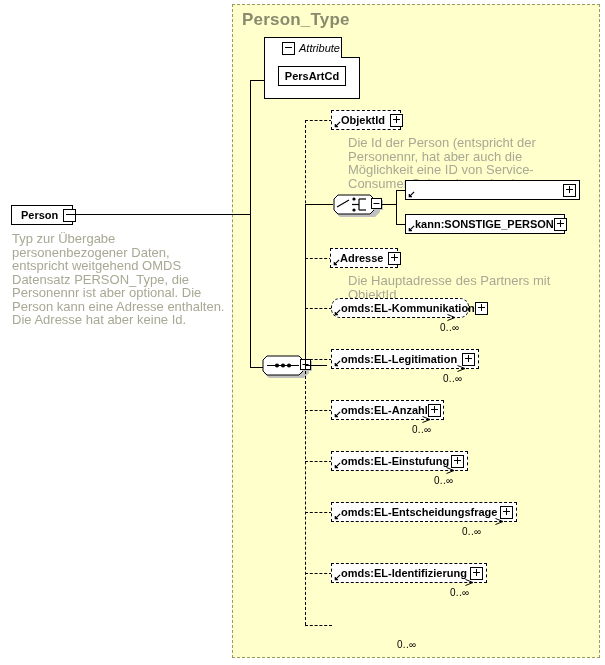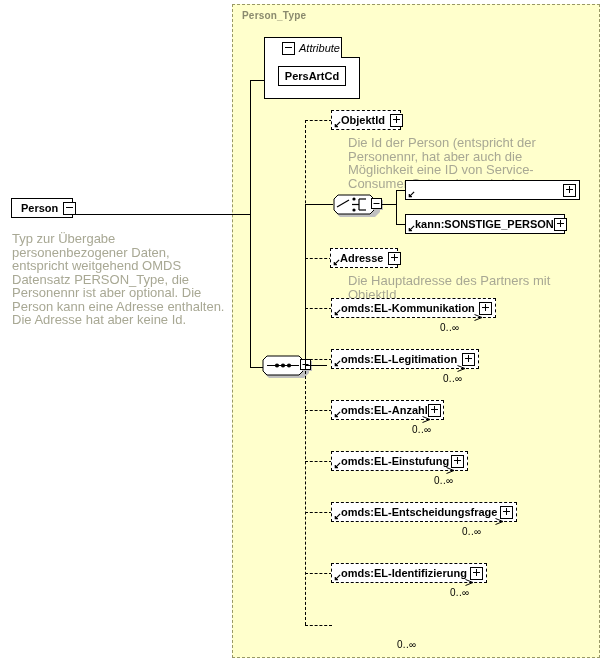--- a/index.html
+++ b/index.html
@@ -10,21 +10,21 @@
   }
   .canvas{position:absolute;left:0;top:0;width:605px;height:665px;}
 
   
   .type-container{
     position:absolute;left:232px;top:4px;width:368px;height:654px;
     background:#ffffcc;border:1px dashed #999966;box-sizing:border-box;
   }
   .type-title{
     position:absolute;left:242px;top:10px;
-    font-size:10px;font-weight:bold;color:#8a8a6e;letter-spacing:.2px;
+    font-size:17px;font-weight:bold;color:#8a8a6e;letter-spacing:.2px;
   }
 
   
   .node{position:absolute;box-sizing:border-box;height:20px;
         background:#ffffff;display:flex;align-items:center;
         padding:0 3px 0 9px;white-space:nowrap;}
   .node.solid{border:1px solid #000;}
   .node.dashed{border:1px dashed #000;}
   .node .lbl{font-size:11px;font-weight:bold;color:#000;line-height:11px;}
   .shadow{position:absolute;background:#c0c0c0;z-index:-1;}
@@ -69,21 +69,21 @@
 </style>
 </head>
 <body>
 
 <div class="canvas">
 
   <div class="type-container"></div>
   <div class="type-title">Person_Type</div>
 
   <div class="shadow" style="left:16px;top:225px;width:62px;height:7px;"></div>
-  <div class="node solid" id="rootbox" style="left:11px;top:198px;width:62px;">
+  <div class="node solid" id="rootbox" style="left:11px;top:205px;width:62px;">
     <span class="lbl">Person</span>
     <span class="tgl"></span>
   </div>
   <div class="doc" style="left:12px;top:232px;width:215px;">Typ zur Übergabe personenbezogener Daten, entspricht weitgehend OMDS Datensatz PERSON_Type, die Personennr ist aber optional. Die Person kann eine Adresse enthalten. Die Adresse hat aber keine Id.</div>
 
   <div class="ln h" style="left:73px;top:214px;width:177px;"></div>
 
   <div class="ln v" style="left:250px;top:80px;height:287px;"></div>
 
   <div class="ln h" style="left:250px;top:80px;width:15px;"></div>
@@ -181,21 +181,21 @@
     <svg class="refarrow" viewBox="0 0 8 8">
       <path d="M7 1 L1.5 6.5 M1.5 3.5 L1.5 6.5 L4.5 6.5" stroke="#000" stroke-width="1.4" fill="none"></path>
     </svg>
     <span class="lbl">Adresse</span>
     <span class="tgl plus"></span>
   </div>
   <div class="doc" style="left:348px;top:274px;width:240px;">Die Hauptadresse des Partners mit ObjektId</div>
 
   <div class="dln h" style="left:305px;top:308px;width:27px;"></div>
   <div class="shadow" style="left:336px;top:303px;width:165px;height:20px;"></div>
-  <div class="node dashed" style="left:331px;top:298px;width:165px;">
+  <div class="node dashed" style="left:331px;top:298px;width:138px;border-radius:9px;">
     <svg class="refarrow" viewBox="0 0 8 8">
       <path d="M7 1 L1.5 6.5 M1.5 3.5 L1.5 6.5 L4.5 6.5" stroke="#000" stroke-width="1.4" fill="none"></path>
     </svg>
     <span class="lbl">omds:EL-Kommunikation</span>
     <span class="tgl plus" style="margin-left:auto;"></span>
     <svg class="chev" viewBox="0 0 9 7">
       <path d="M0.5 0.5 L8 3.5 L0.5 6.5" stroke="#000" stroke-width="1" fill="none"></path>
     </svg>
   </div>
   <div class="card" style="left:440px;top:322px;">0..∞</div>

